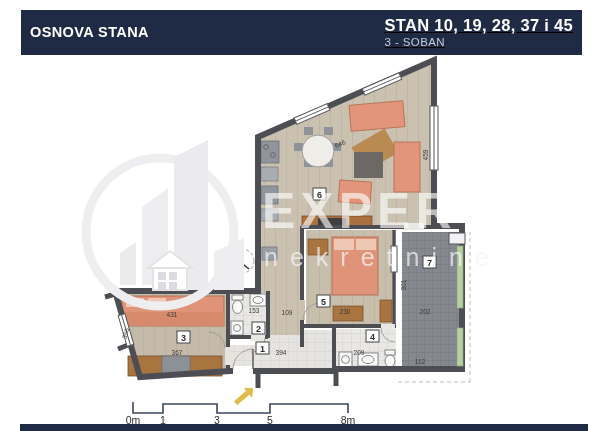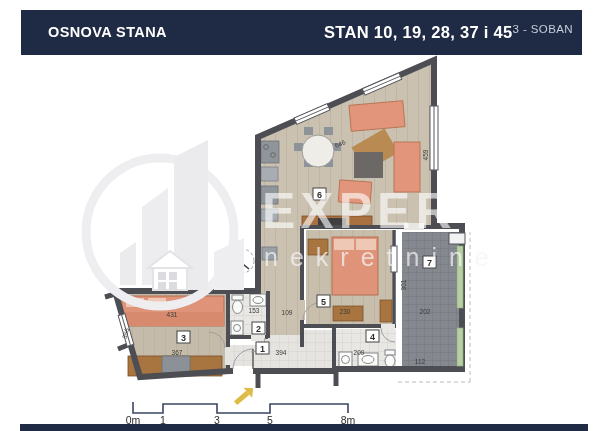--- a/index.html
+++ b/index.html
@@ -2,22 +2,22 @@
 <html><head>
 <meta charset="utf-8">
 <style>
   html,body{margin:0;padding:0;background:#ffffff;}
   .stage{position:relative;width:600px;height:431px;background:#fff;overflow:hidden;
          font-family:"Liberation Sans",sans-serif;}
   .plan-svg{position:absolute;left:0;top:0;width:600px;height:431px;}
   .header{position:absolute;left:21px;top:10px;width:561px;height:45px;background:#1f2a44;
           display:flex;justify-content:space-between;align-items:center;box-sizing:border-box;
           padding:0 9px;z-index:5;}
-  .h-left{display:flex;flex-direction:row;line-height:1.25;margin-left:18px;}
-  .h-right{display:flex;flex-direction:row;line-height:1.2;text-align:right;}
+  .h-left{display:flex;flex-direction:row;line-height:1.25;}
+  .h-right{display:flex;flex-direction:column;line-height:1.2;text-align:left;text-decoration:underline;}
   .h-title{color:#ffffff;font-weight:bold;font-size:14.5px;letter-spacing:.4px;}
   .h-title-big{color:#ffffff;font-weight:bold;font-size:16.5px;letter-spacing:.3px;}
   .h-sub{color:#c7cdda;font-size:11.5px;letter-spacing:.4px;}
   .footer{position:absolute;left:20px;bottom:0;width:568px;height:7px;background:#1f2a44;z-index:5;}
   text{font-family:"Liberation Sans",sans-serif;}
   .dim{font-size:6.5px;fill:#3b3b3b;}
   .roomnum{font-size:9px;font-weight:bold;fill:#2f2f2f;}
   .scalelbl{font-size:10.5px;fill:#2e2e2e;}
   .wm-brand{font-size:50px;font-weight:bold;fill:rgba(255,255,255,0.62);letter-spacing:5px;}
   .wm-sub{font-size:25px;fill:rgba(244,244,246,0.72);letter-spacing:12px;}

